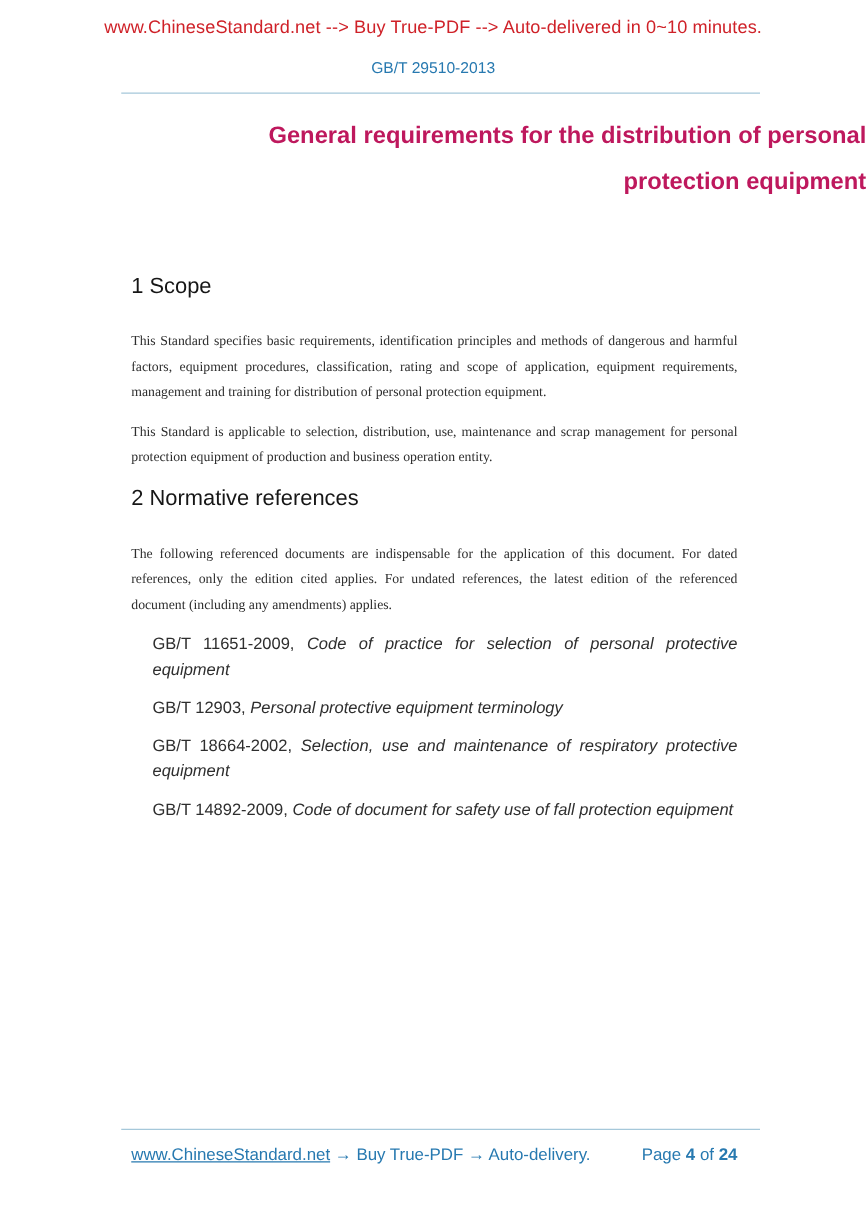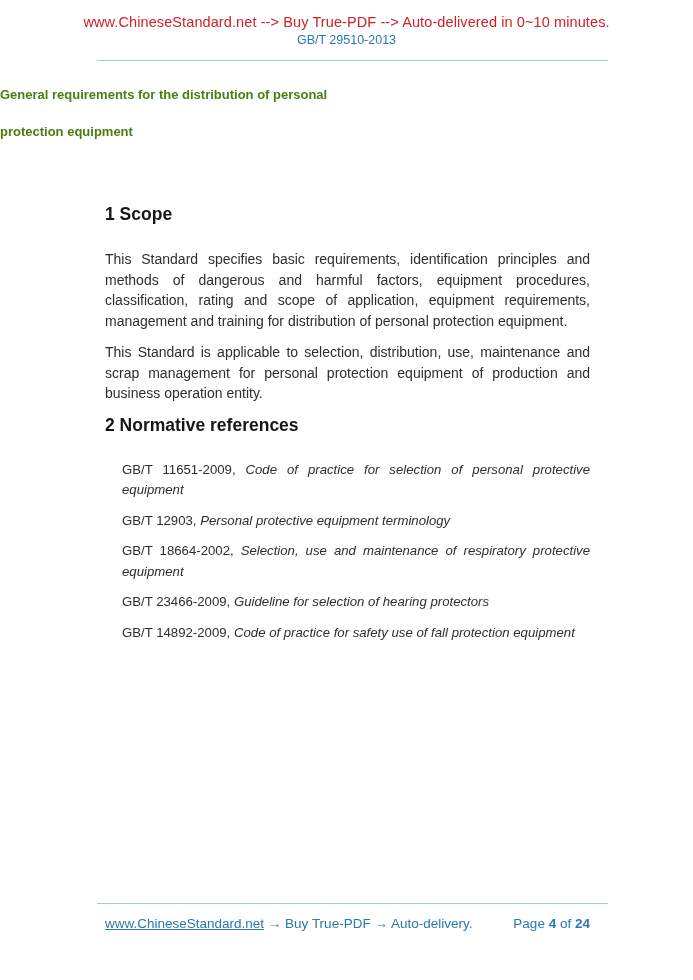--- a/index.html
+++ b/index.html
@@ -18,59 +18,60 @@
   .banner {
     font-size: 14.5px;
     line-height: 18px;
     color: #cf2128;
     letter-spacing: 0.1px;
   }
   .doc-code {
     font-size: 12.5px;
     line-height: 15px;
     color: #2779b0;
-    margin-top: 2px;
+    margin-top: 16px;
   }
   .rule {
     height: 0;
     border: 0;
     border-top: 1.4px solid #a5c8da;
     margin: 12px 85px 0 97px;
   }
 
   
   .doc-title {
     margin-top: 24px;
-    text-align: left;
+    text-align: right;
     font-weight: bold;
-    font-size: 13px;
+    font-size: 19px;
     line-height: 20px;
-    color: #4d7c0f;
+    color: #be185d;
   }
   .doc-title .t-line { margin-bottom: 17px; }
 
   
   .content {
     padding: 0 103px 0 105px;
     color: #2e2e2e;
   }
   .sec-heading {
     font-size: 17.5px;
     line-height: 21px;
-    font-weight: bold;
+    font-weight: normal;
     color: #161616;
     margin: 0 0 24px 0;
   }
   .h-scope { margin-top: 62px; }
   .h-norm  { margin-top: 0; }
   p.bodytext {
-    font-size: 14px;
+    font-size: 11px;
     line-height: 20.5px;
     text-align: justify;
     margin: 0 0 11px 0;
+    font-family: Liberation Serif, serif;
   }
   .refs { padding-left: 17px; }
   p.ref {
     font-size: 13.2px;
     line-height: 20.5px;
     text-align: justify;
     margin: 0 0 10px 0;
   }
   p.ref i { font-style: italic; }
 
@@ -110,27 +111,27 @@
     <div class="t-line">protection equipment</div>
   </div>
 
   <div class="content">
 
     <div class="sec-heading h-scope">1 Scope</div>
     <p class="bodytext">This Standard specifies basic requirements, identification principles and methods of dangerous and harmful factors, equipment procedures, classification, rating and scope of application, equipment requirements, management and training for distribution of personal protection equipment.</p>
     <p class="bodytext">This Standard is applicable to selection, distribution, use, maintenance and scrap management for personal protection equipment of production and business operation entity.</p>
 
     <div class="sec-heading h-norm">2 Normative references</div>
+    <p class="bodytext">The following referenced documents are indispensable for the application of this document. For dated references, only the edition cited applies. For undated references, the latest edition of the referenced document (including any amendments) applies.</p>
 
     <div class="refs">
       <p class="ref"><span>GB/T 11651-2009,</span> <i>Code of practice for selection of personal protective equipment</i></p>
       <p class="ref"><span>GB/T 12903,</span> <i>Personal protective equipment terminology</i></p>
       <p class="ref"><span>GB/T 18664-2002,</span> <i>Selection, use and maintenance of respiratory protective equipment</i></p>
-      <p class="ref"><span>GB/T 23466-2009,</span> <i>Guideline for selection of hearing protectors</i></p>
-      <p class="ref"><span>GB/T 14892-2009,</span> <i>Code of practice for safety use of fall protection equipment</i></p>
+      <p class="ref"><span>GB/T 14892-2009,</span> <i>Code of document for safety use of fall protection equipment</i></p>
     </div>
   </div>
 
   <div class="footer">
     <div class="rule2"></div>
     <div class="footer-row">
       <div class="footer-left">
         <span class="footer-link">www.ChineseStandard.net</span>
         <span>→ Buy True-PDF → Auto-delivery.</span>
       </div>

